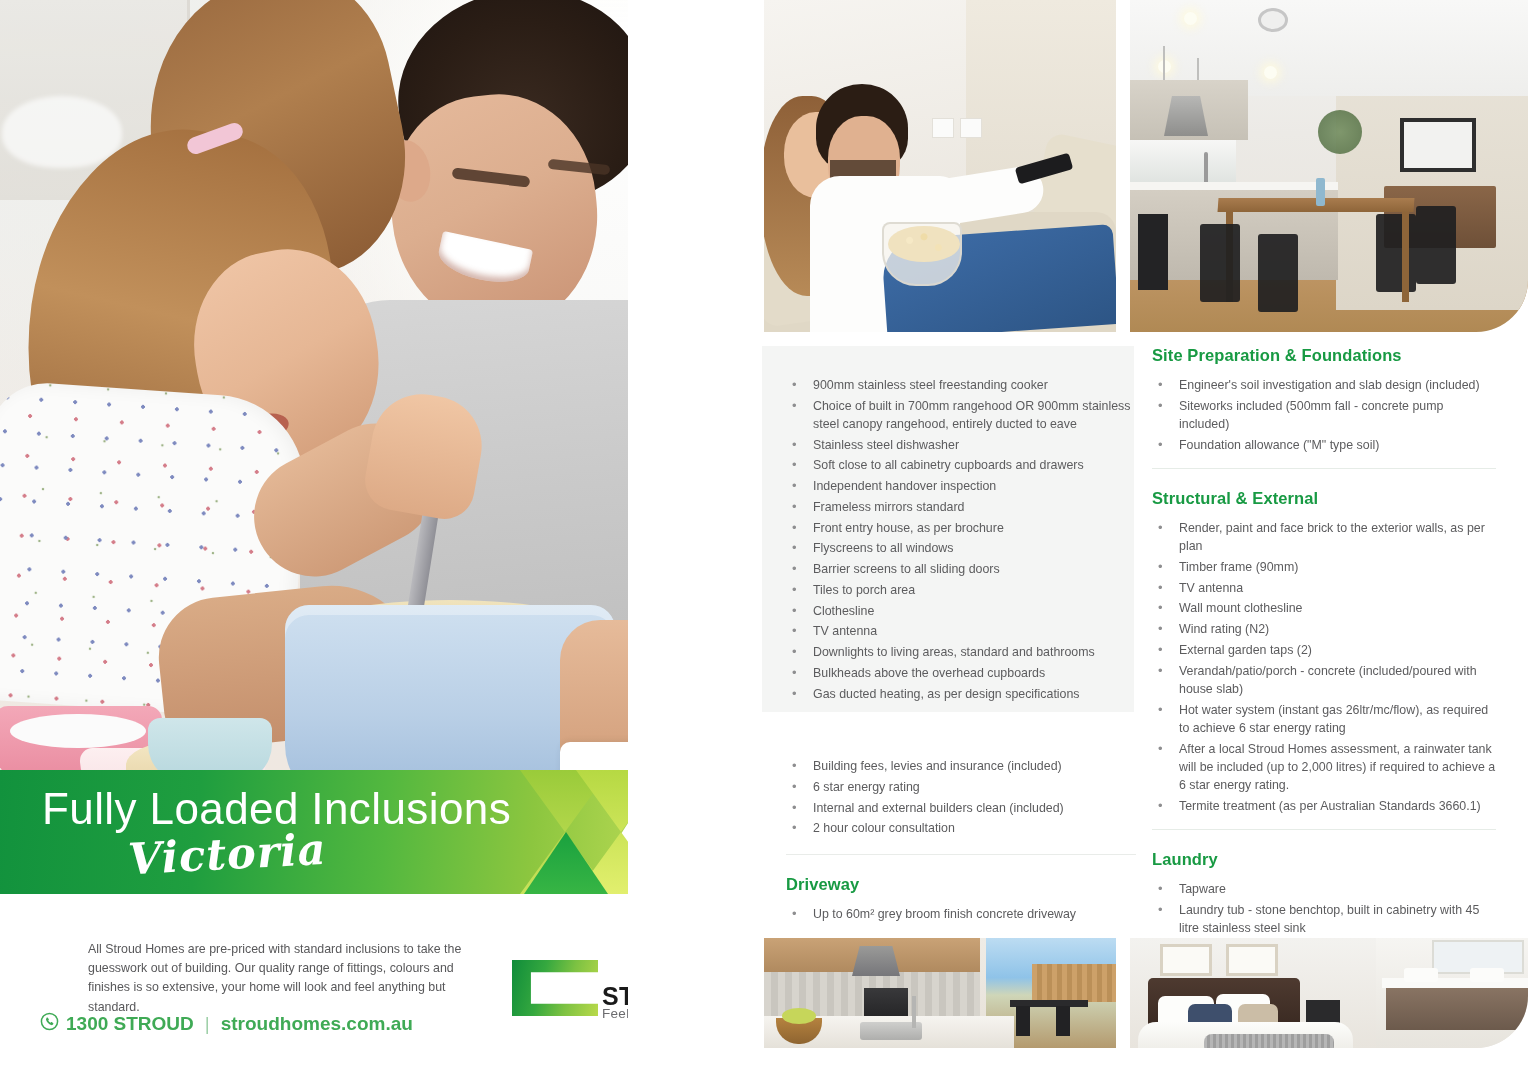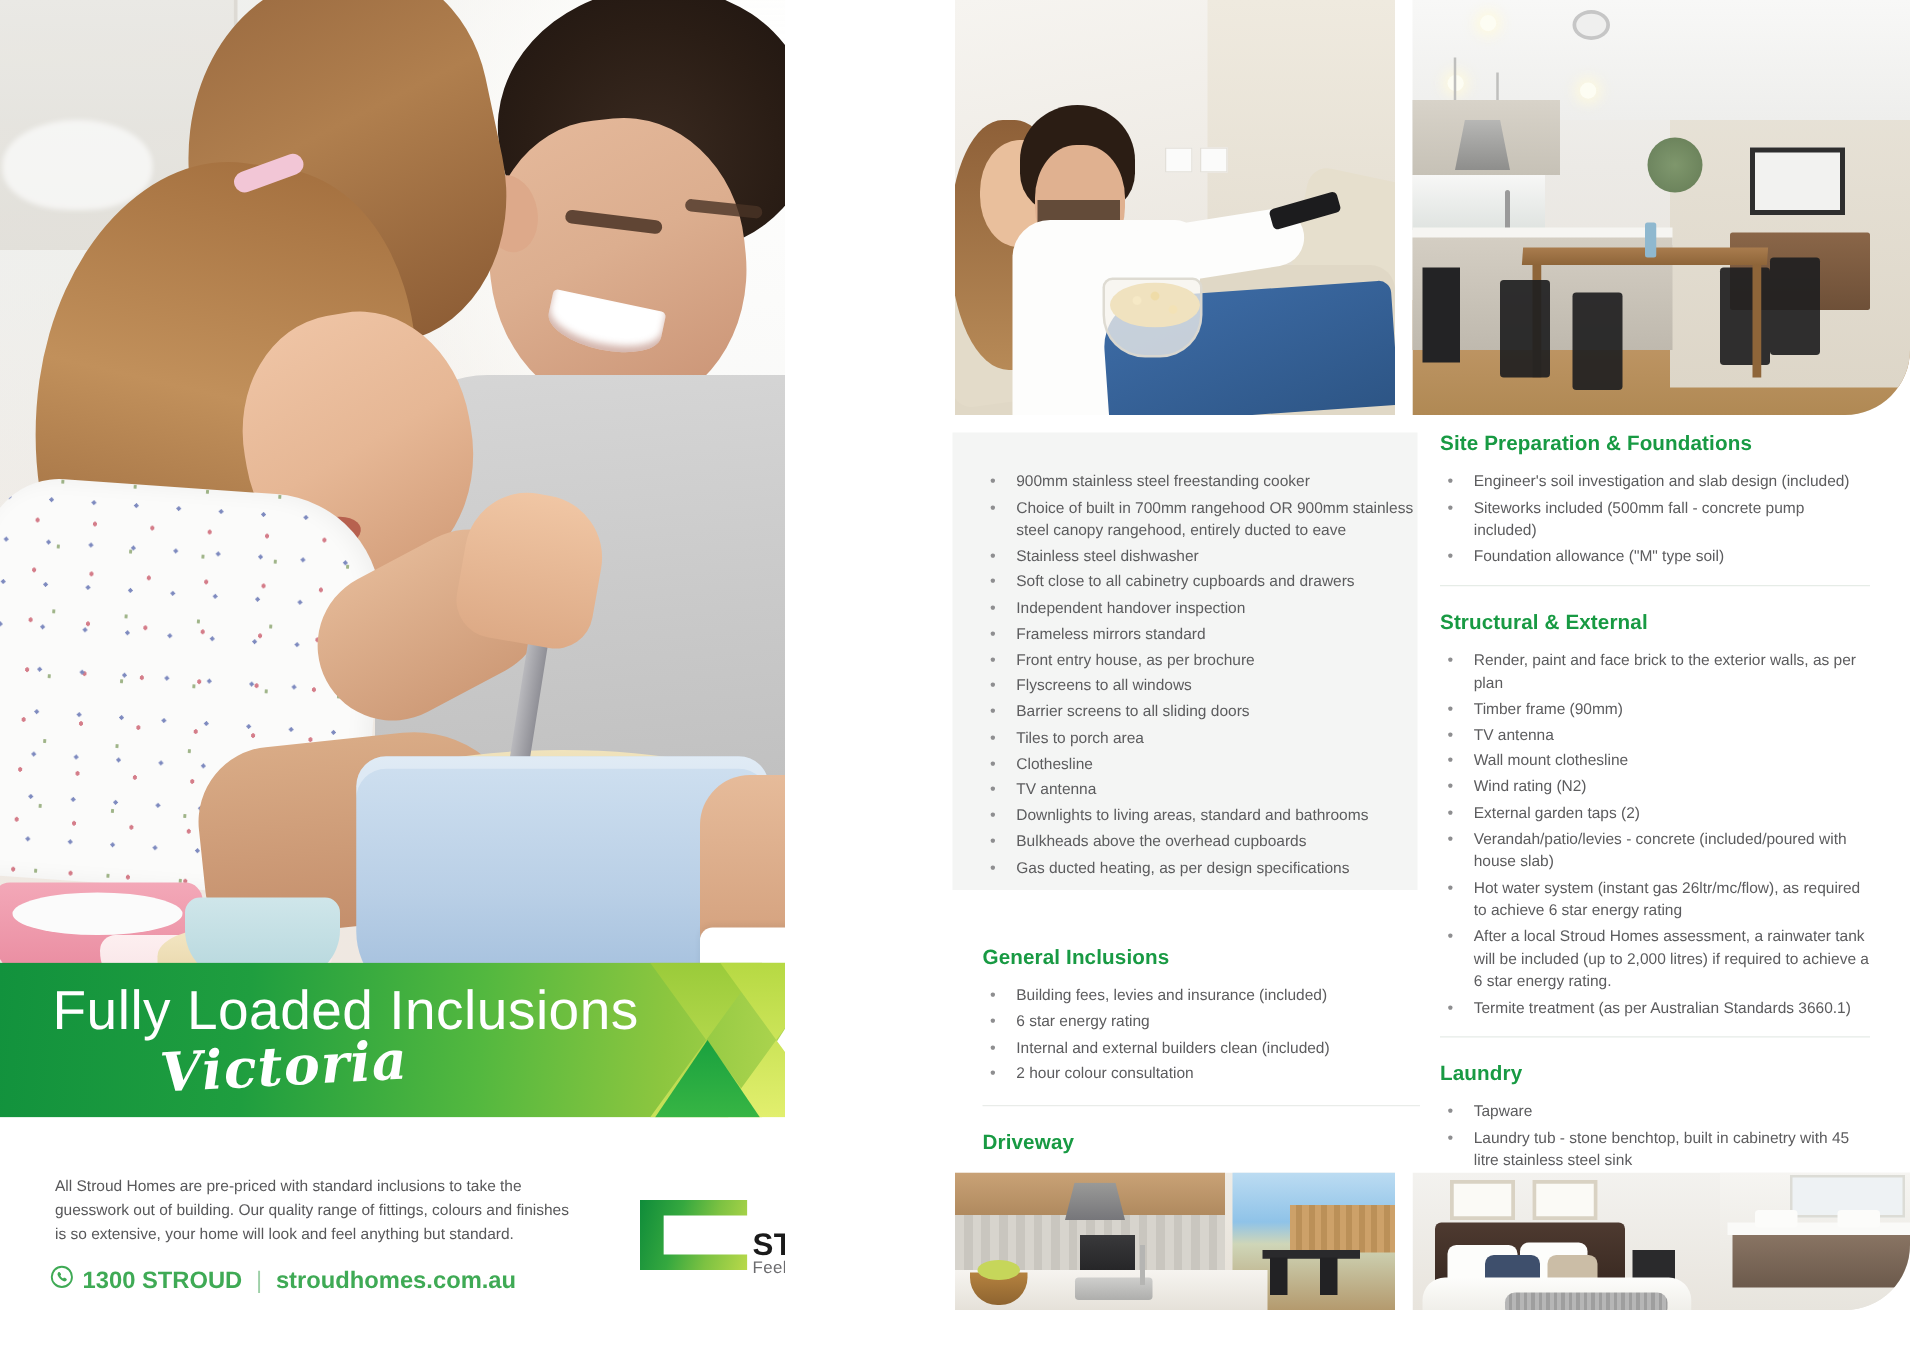--- a/index.html
+++ b/index.html
@@ -121,21 +121,21 @@
       clip-path:polygon(50% 0,100% 100%,0 100%); }
   .banner .titles { position:absolute; left:42px; top:14px; color:#fff; }
   .banner .t1 { font-size:44px; font-weight:300; letter-spacing:.4px; line-height:1.12;
       font-family:"Liberation Sans", sans-serif; }
   .banner .t2 { font-family:"DejaVu Serif", serif; font-style:italic; font-size:43px;
       font-weight:700; margin-top:-4px; margin-left:86px; letter-spacing:1px;
       transform:rotate(-3deg); display:inline-block; }
 
   
   .foot { position:absolute; left:44px; top:940px; width:420px; }
-  .foot p { font-size:12.4px; line-height:1.55; color:#58585a; }
+  .foot p { font-size:12.4px; line-height:1.55; color:#58585a;margin-left:44px; }
   .contact { position:absolute; left:40px; top:1012px; display:flex; align-items:center; gap:7px;
       color:#3faa55; font-size:19px; font-weight:700; }
   .contact .sep { color:#9ed0a8; font-weight:400; margin:0 4px; }
   .contact .url { color:#3faa55; font-weight:700; }
 
   .logo { position:absolute; left:508px; top:958px; width:218px; height:84px; }
   .logo .mark { position:absolute; left:4px; top:2px; width:86px; height:56px;
       background:linear-gradient(105deg,#0f8c3a 0%, #35a83f 35%, #7dc242 65%, #b9d94a 100%);
       clip-path:polygon(0 0,100% 0,100% 22%,22% 22%,22% 78%,100% 78%,100% 100%,0 100%); }
   .logo .name { position:absolute; left:94px; top:24px; font-size:25px; font-weight:700;
@@ -412,21 +412,20 @@
           <li>TV antenna</li>
           <li>Downlights to living areas, standard and bathrooms</li>
           <li>Bulkheads above the overhead cupboards</li>
           <li>Gas ducted heating, as per design specifications</li>
         </ul>
       </section>
 
       <div style="height:52px"></div>
 
       <section>
-        <h3 class="sec">General Inclusions</h3>
         <ul class="bl">
           <li>Building fees, levies and insurance (included)</li>
           <li>6 star energy rating</li>
           <li>Internal and external builders clean (included)</li>
           <li>2 hour colour consultation</li>
         </ul>
       </section>
 
       <div class="hrL"></div>
 
@@ -453,21 +452,21 @@
 
       <section>
         <h3 class="sec">Structural &amp; External</h3>
         <ul class="bl">
           <li>Render, paint and face brick to the exterior walls, as per plan</li>
           <li>Timber frame (90mm)</li>
           <li>TV antenna</li>
           <li>Wall mount clothesline</li>
           <li>Wind rating (N2)</li>
           <li>External garden taps (2)</li>
-          <li>Verandah/patio/levies - concrete (included/poured with house slab)</li>
+          <li>Verandah/patio/porch - concrete (included/poured with house slab)</li>
           <li>Hot water system (instant gas 26ltr/mc/flow), as required to achieve 6 star energy rating</li>
           <li>After a local Stroud Homes assessment, a rainwater tank will be included (up to 2,000 litres) if required to achieve a 6 star energy rating.</li>
           <li>Termite treatment (as per Australian Standards 3660.1)</li>
         </ul>
       </section>
 
       <div class="hr"></div>
 
       <section>
         <h3 class="sec">Laundry</h3>

